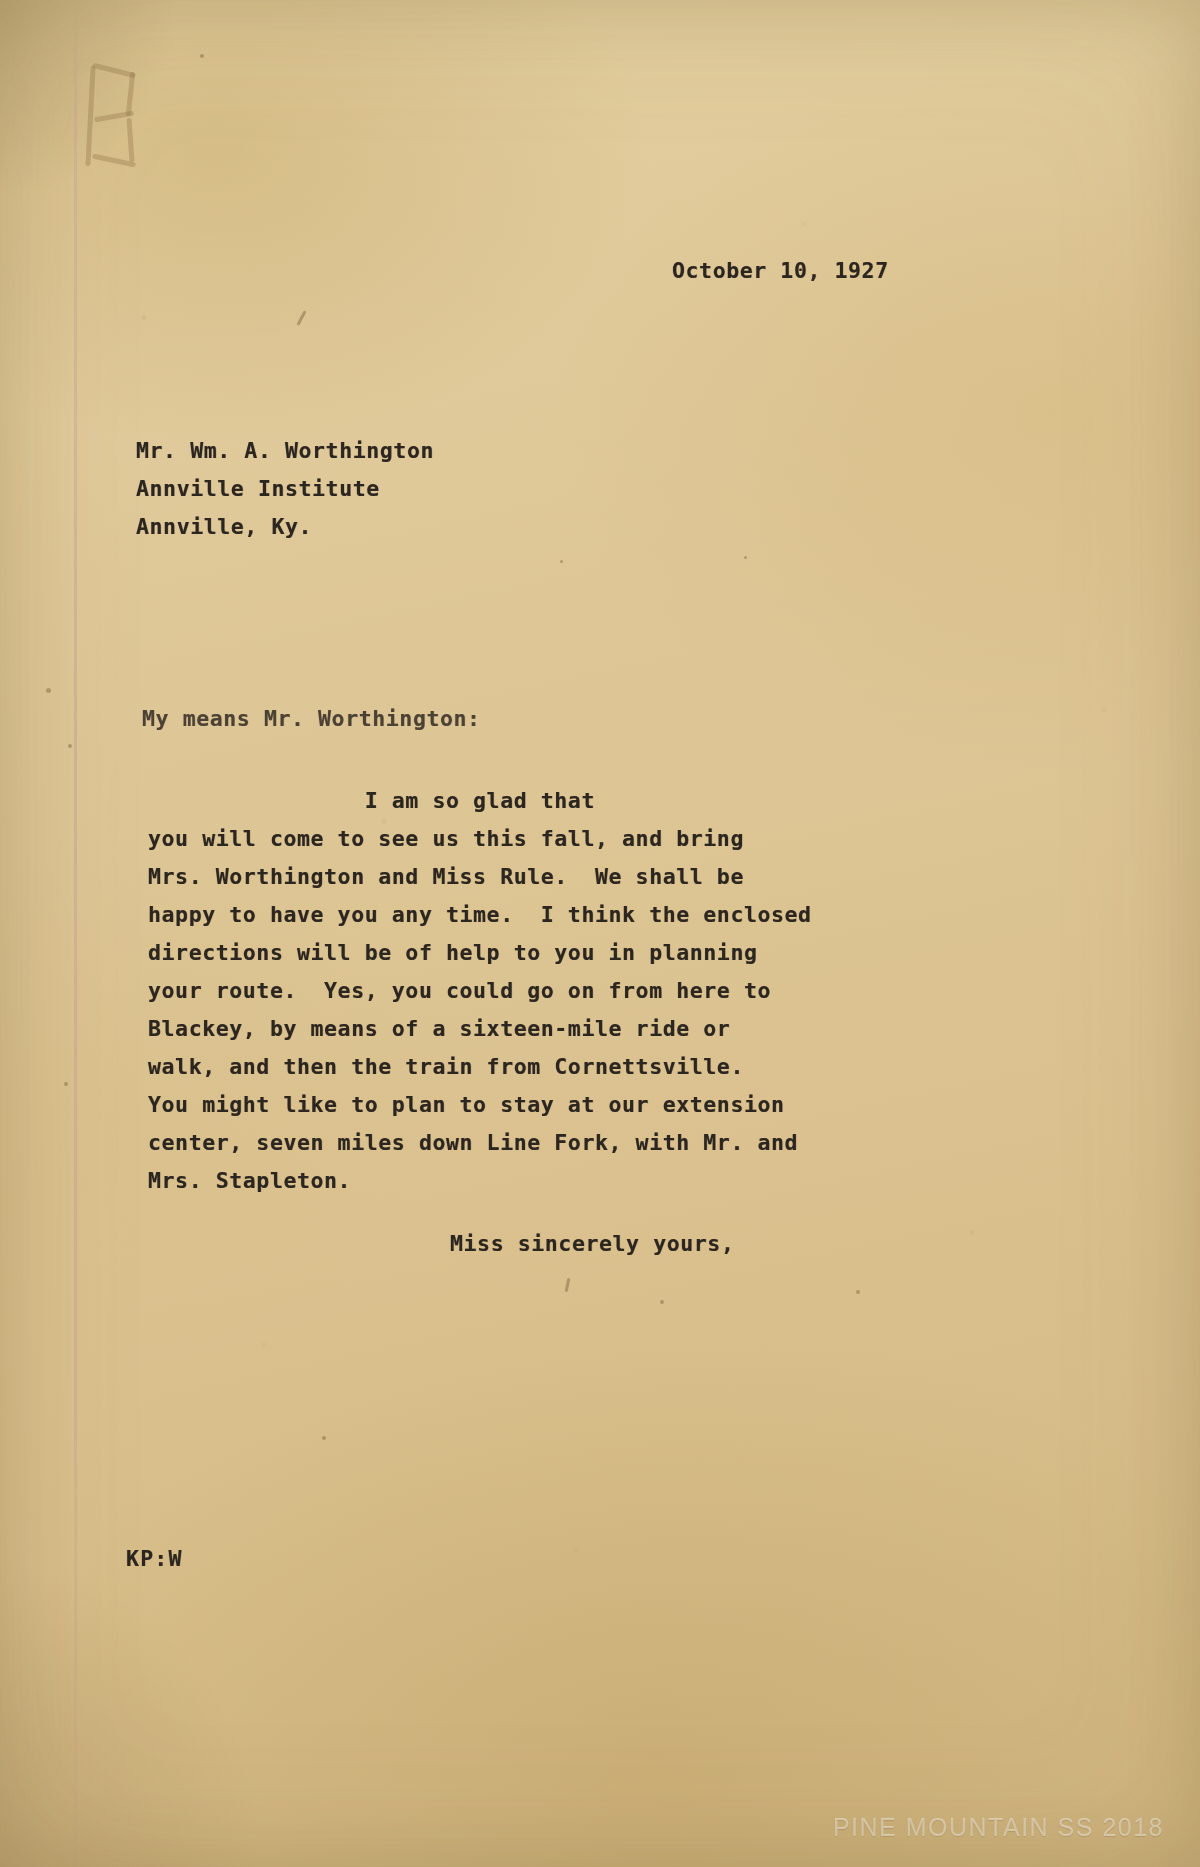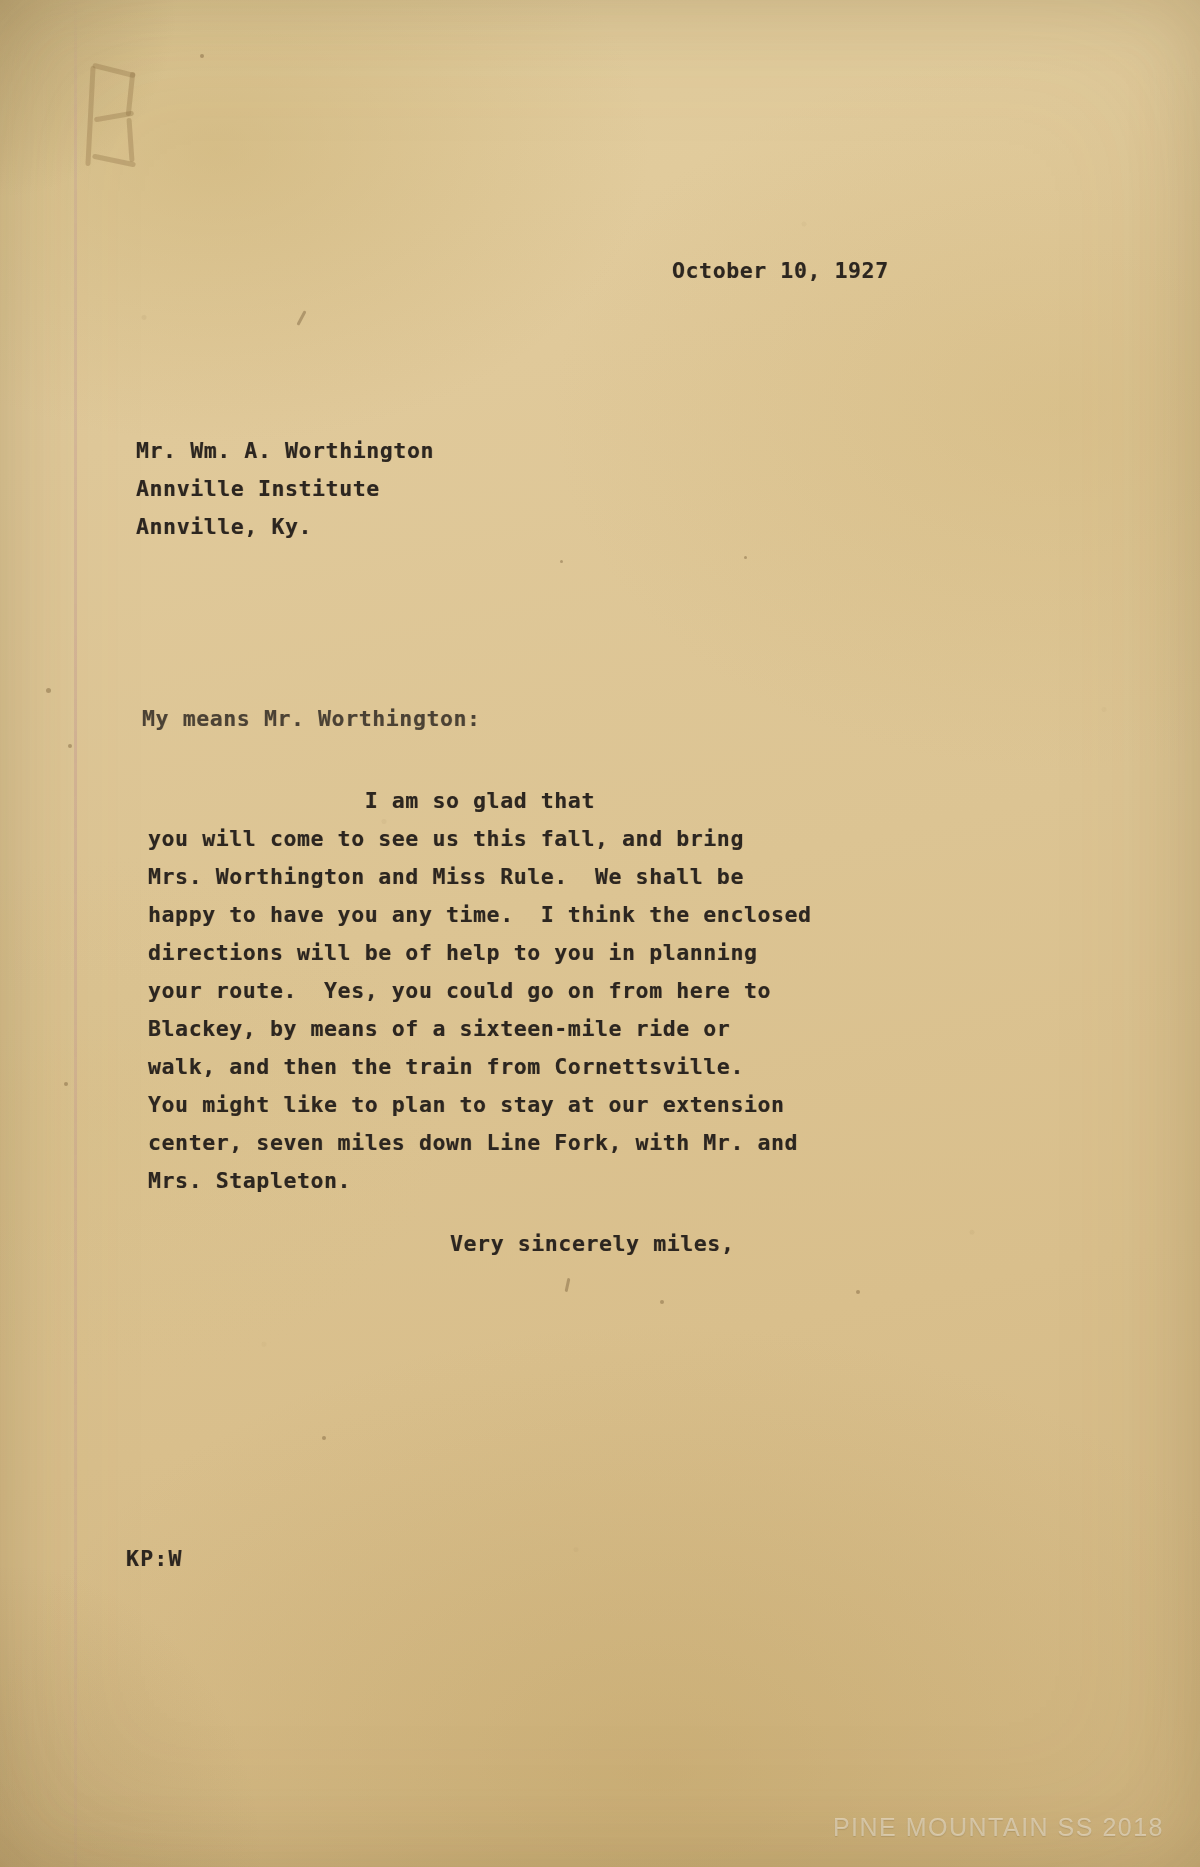--- a/index.html
+++ b/index.html
@@ -162,21 +162,21 @@
 Mrs. Worthington and Miss Rule.  We shall be
 happy to have you any time.  I think the enclosed
 directions will be of help to you in planning
 your route.  Yes, you could go on from here to
 Blackey, by means of a sixteen-mile ride or
 walk, and then the train from Cornettsville.
 You might like to plan to stay at our extension
 center, seven miles down Line Fork, with Mr. and
 Mrs. Stapleton.</div>
 
-  <div class="typed closing">Very sincerely miles,</div>
+  <div class="typed closing">Miss sincerely yours,</div>
 
   <div class="typed initials">KP:W</div>
 
   <div class="speck" style="left:46px;  top:688px;  width:5px; height:5px;"></div>
   <div class="speck" style="left:68px;  top:744px;  width:4px; height:4px;"></div>
   <div class="speck" style="left:64px;  top:1082px; width:4px; height:4px;"></div>
   <div class="speck" style="left:322px; top:1436px; width:4px; height:4px;"></div>
   <div class="speck" style="left:660px; top:1300px; width:4px; height:4px;"></div>
   <div class="speck" style="left:856px; top:1290px; width:4px; height:4px;"></div>
   <div class="speck" style="left:200px; top:54px;   width:4px; height:4px;"></div>

